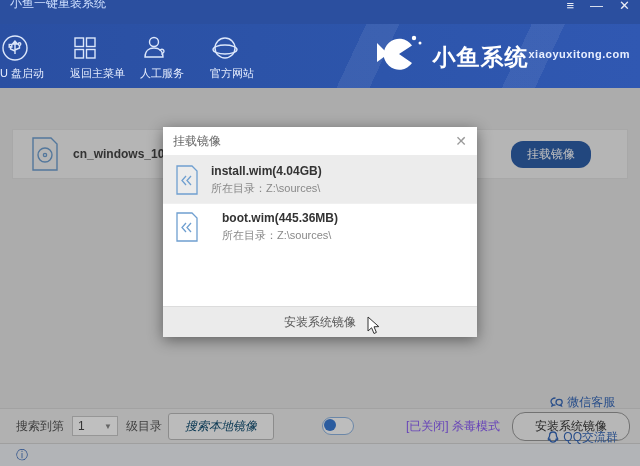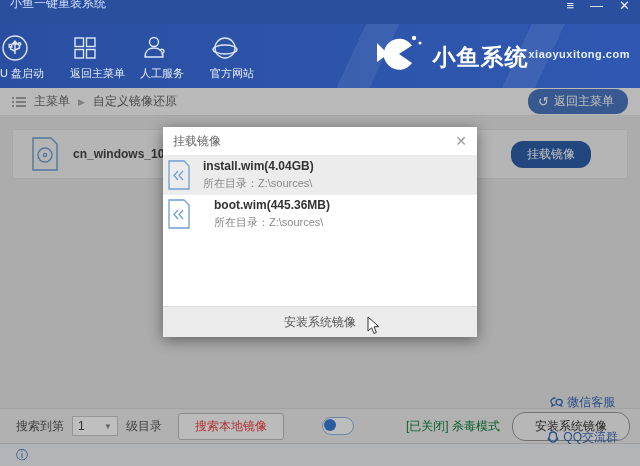--- a/index.html
+++ b/index.html
@@ -52,49 +52,49 @@
   .mount-btn{margin-left:auto;margin-right:18px;background:#2e5fa9;color:#fff;border:none;
              border-radius:12px;font-size:12px;padding:5px 16px;cursor:pointer;}
   
   .toolbar{position:absolute;left:0;right:0;bottom:23px;height:35px;background:#ededed;
            border-top:1px solid #d8d8d8;display:flex;align-items:center;
            padding:0 6px 0 16px;box-sizing:border-box;font-size:12px;color:#555;}
   .lvl-select{width:46px;height:20px;background:#fff;border:1px solid #c8c8c8;margin:0 8px;
               display:flex;align-items:center;justify-content:space-between;
               padding:0 5px;box-sizing:border-box;cursor:pointer;color:#444;}
   .lvl-select .caret{font-size:8px;color:#888;}
-  .search-btn{margin-left:16px;background:#fafafa;border:1px solid #bbb;border-radius:3px;
-              padding:4px 16px;font-size:12px;color:#ef4444;cursor:pointer;}
+  .search-btn{margin-left:6px;background:#fafafa;border:1px solid #bbb;border-radius:3px;
+              padding:4px 16px;font-size:12px;color:#0c4a6e;cursor:pointer;font-style:italic;}
   .tb-right{margin-left:auto;display:flex;align-items:center;gap:12px;}
   .toggle{width:30px;height:16px;border:1px solid #8fb4e0;border-radius:9px;background:#fdfdfd;
           position:relative;cursor:pointer;}
   .toggle .knob{position:absolute;left:1px;top:1px;width:12px;height:12px;border-radius:50%;
           background:#3a7bd5;}
-  .av-status{color:#15803d;padding-left:40px;}
+  .av-status{color:#8b5cf6;padding-left:40px;}
   .install-btn{background:#f5f5f5;border:1px solid #999;border-radius:13px;color:#333;
                font-size:12px;padding:5px 22px;cursor:pointer;margin-right:4px;}
   
   .footer{position:absolute;left:0;bottom:0;width:100%;height:23px;background:#eef0f4;
           border-top:1px solid #d5d5d5;display:flex;align-items:center;font-size:12px;
           padding:0 22px 0 16px;box-sizing:border-box;}
   .ver{color:#3668b8;display:flex;align-items:center;gap:5px;}
   .ver .i-ic{font-size:12px;}
   .f-links{margin-left:auto;display:flex;align-items:center;gap:18px;flex-direction:column;}
   .f-link{color:#3668b8;display:flex;align-items:center;gap:4px;cursor:pointer;}
   .f-link svg{stroke:#3668b8;fill:none;stroke-width:1.3;}
   
   .overlay{position:absolute;top:88px;left:0;width:100%;height:378px;
            background:rgba(0,0,0,.25);z-index:10;}
   .modal{position:absolute;left:163px;top:127px;width:314px;height:210px;background:#fff;
          z-index:20;box-shadow:0 3px 14px rgba(0,0,0,.45);}
   .modal-header{height:28px;display:flex;align-items:center;padding:0 10px;
                 border-bottom:1px solid #ececec;}
   .modal-title{font-size:12px;color:#666;}
   .modal-close{margin-left:auto;color:#999;font-size:14px;cursor:pointer;line-height:1;}
-  .wim-item{height:38px;display:flex;align-items:center;padding:0 4px;box-sizing:border-box;}
+  .wim-item{height:47px;display:flex;align-items:center;padding:0 12px;box-sizing:border-box;}
   .wim-item.hl{background:#ececec;}
   .wim-item + .wim-item{border-top:1px solid #f0f0f0;gap:11px;}
   .wim-icon{margin-right:12px;display:flex;}
   .wim-info{display:flex;flex-direction:column;gap:3px;}
   .wim-name{font-size:12px;font-weight:bold;color:#333;}
   .wim-dir{font-size:11px;color:#888;}
   .modal-footer{position:absolute;left:0;bottom:0;width:100%;height:30px;background:#ebebeb;
                 border-top:1px solid #dcdcdc;display:flex;align-items:center;
                 justify-content:center;font-size:12px;color:#555;cursor:pointer;}
   .cursor{position:absolute;left:204px;top:189px;z-index:30;pointer-events:none;}
@@ -166,34 +166,20 @@
       </span>
       <span class="logo-text">
         <span class="logo-name">小鱼系统</span>
         <span class="logo-domain">xiaoyuxitong.com</span>
       </span>
     </div>
   </div>
 
   <div class="content">
 
-    <div class="breadcrumb">
-      <span class="bc-menu-icon">
-        <svg width="14" height="12" viewBox="0 0 14 12" stroke="#8a8a8a" stroke-width="1.4" fill="none">
-            <path d="M0 2 h2 M4 2 h10 M0 6 h2 M4 6 h10 M0 10 h2 M4 10 h10"></path>
-          </svg>
-      </span>
-      <span>主菜单</span>
-      <span class="bc-sep">▶</span>
-      <span>自定义镜像还原</span>
-      <button class="back-btn">
-        <span class="ret">↺</span>
-        <span>返回主菜单</span>
-      </button>
-    </div>
 
     <div class="main">
       <div class="iso-row">
         <span class="iso-icon">
           <svg width="28" height="34" viewBox="0 0 28 34" stroke="#6f9fd0" stroke-width="1.4" fill="none">
               <path d="M2 1 h18 l6 6 v26 h-24 z"></path>
               <circle cx="14" cy="18" r="7"></circle>
               <circle cx="14" cy="18" r="1.6"></circle>
             </svg>
         </span>

